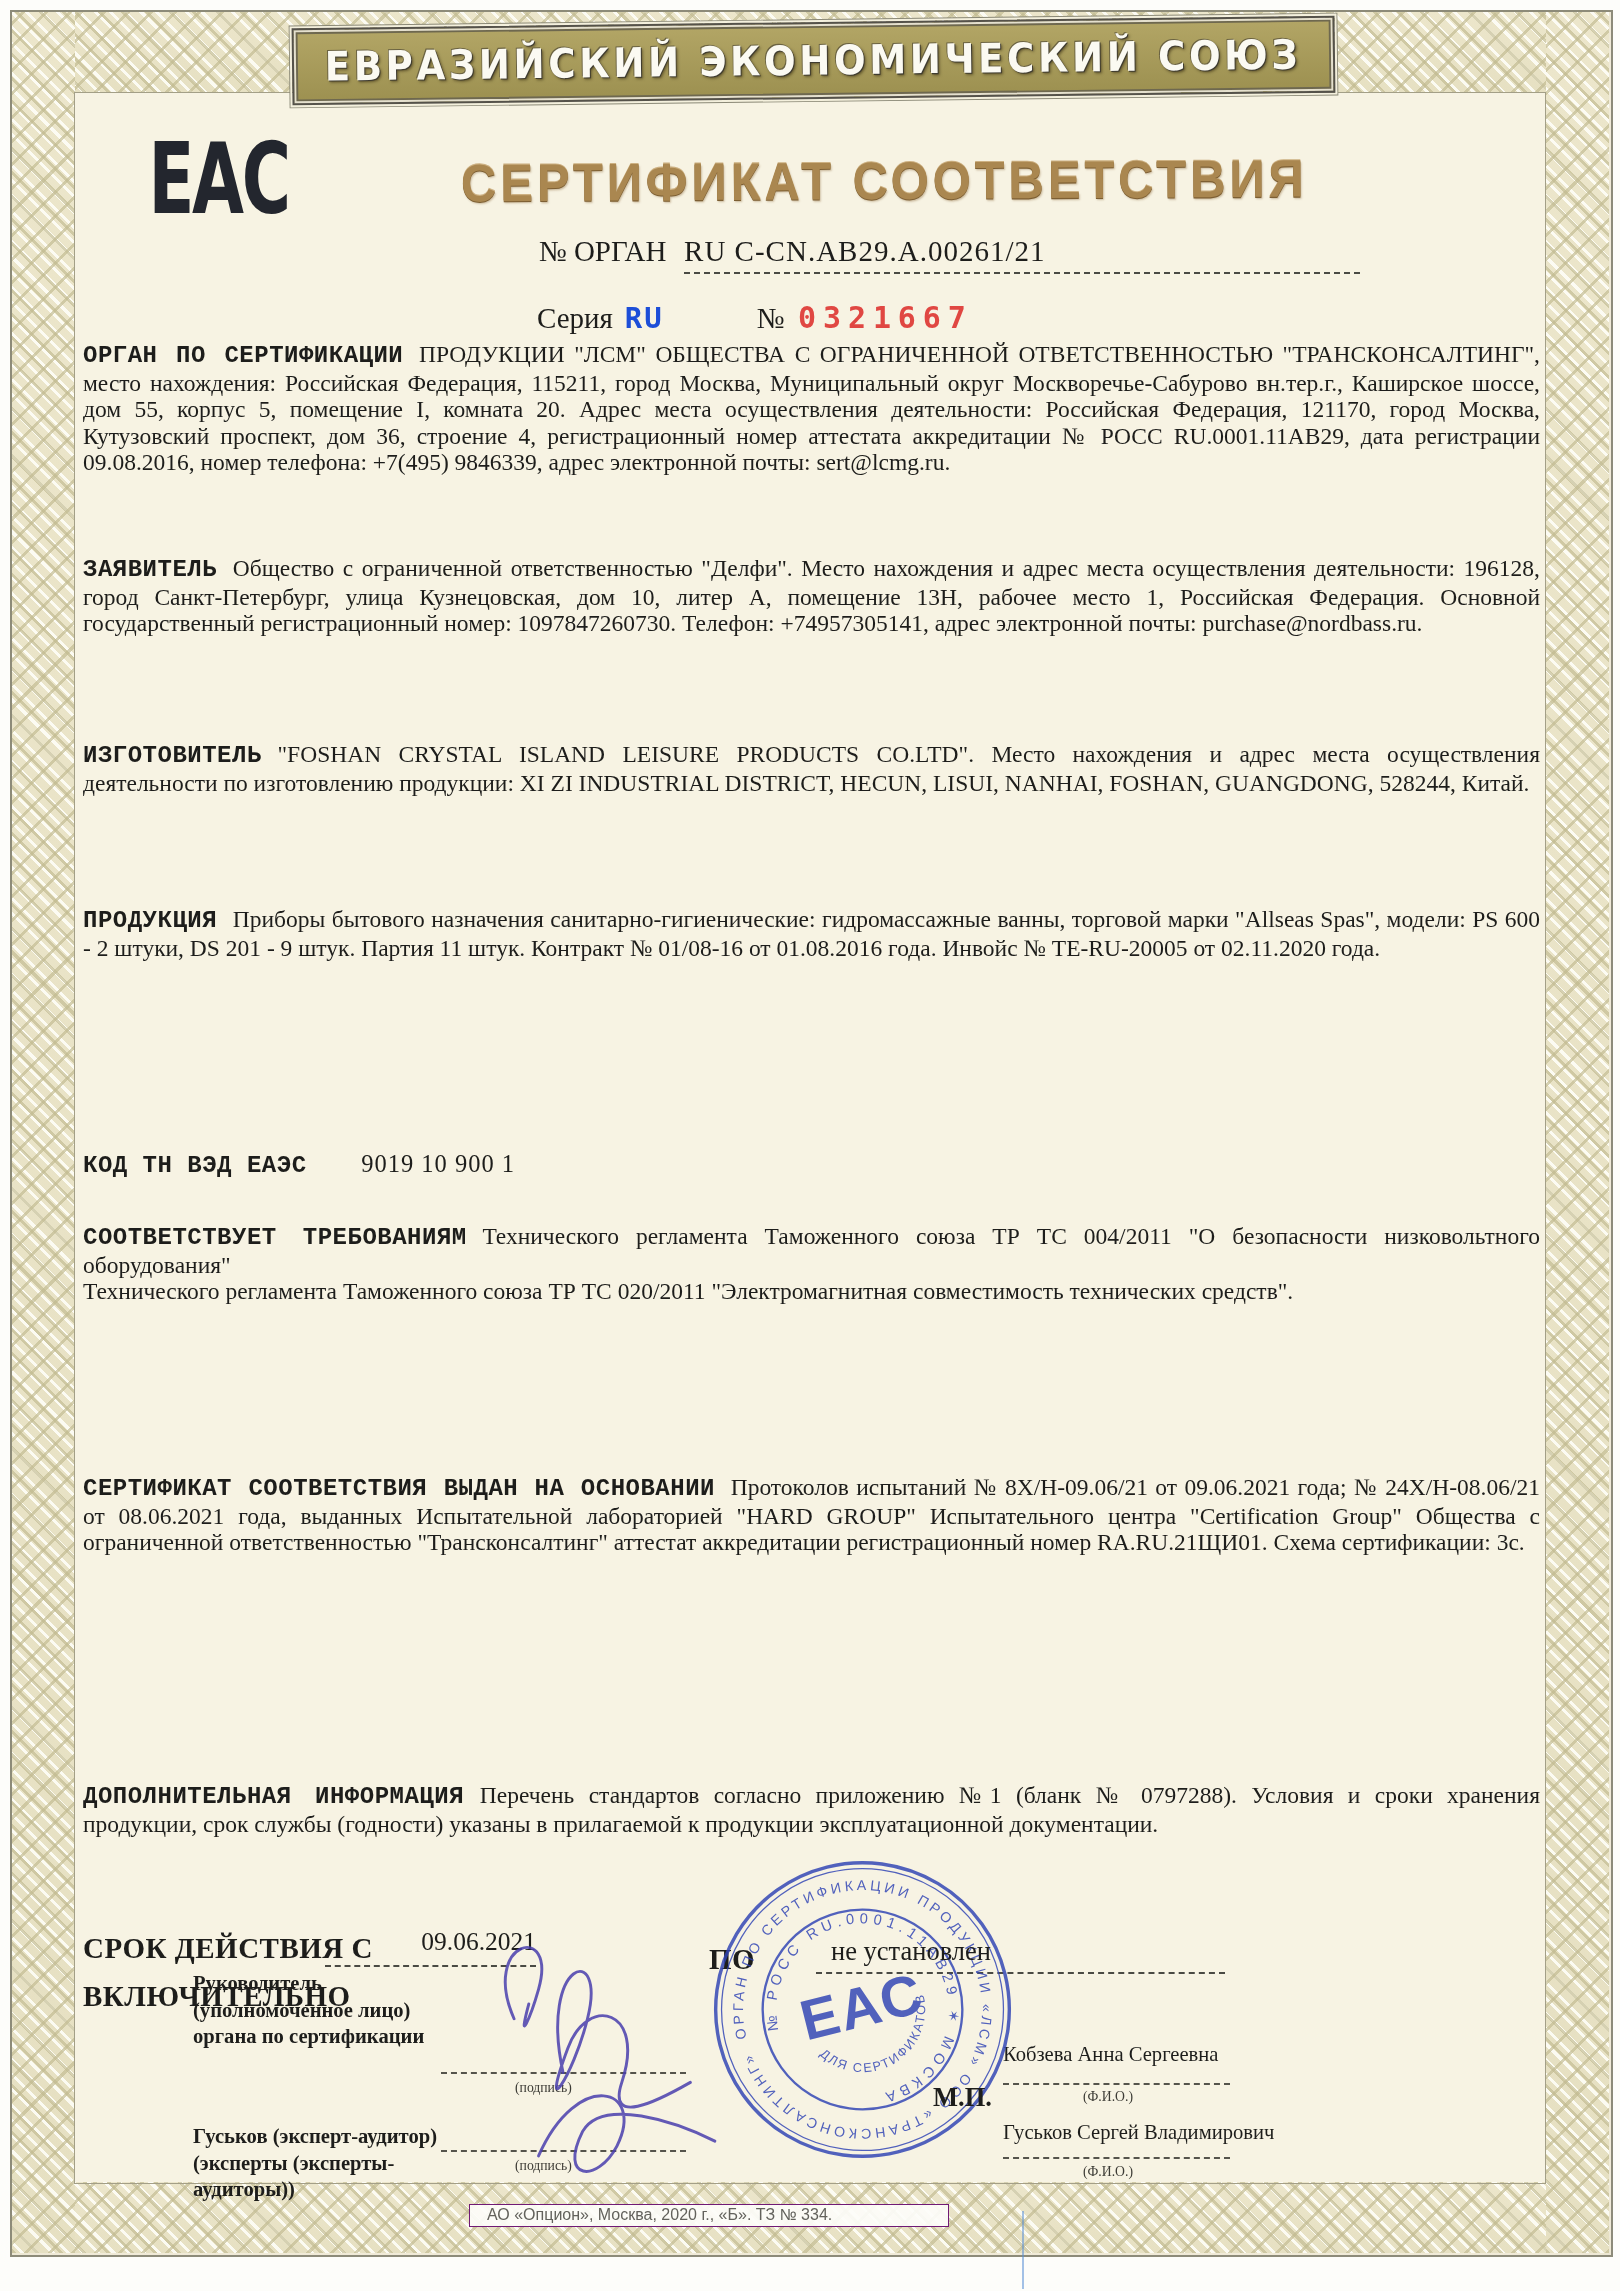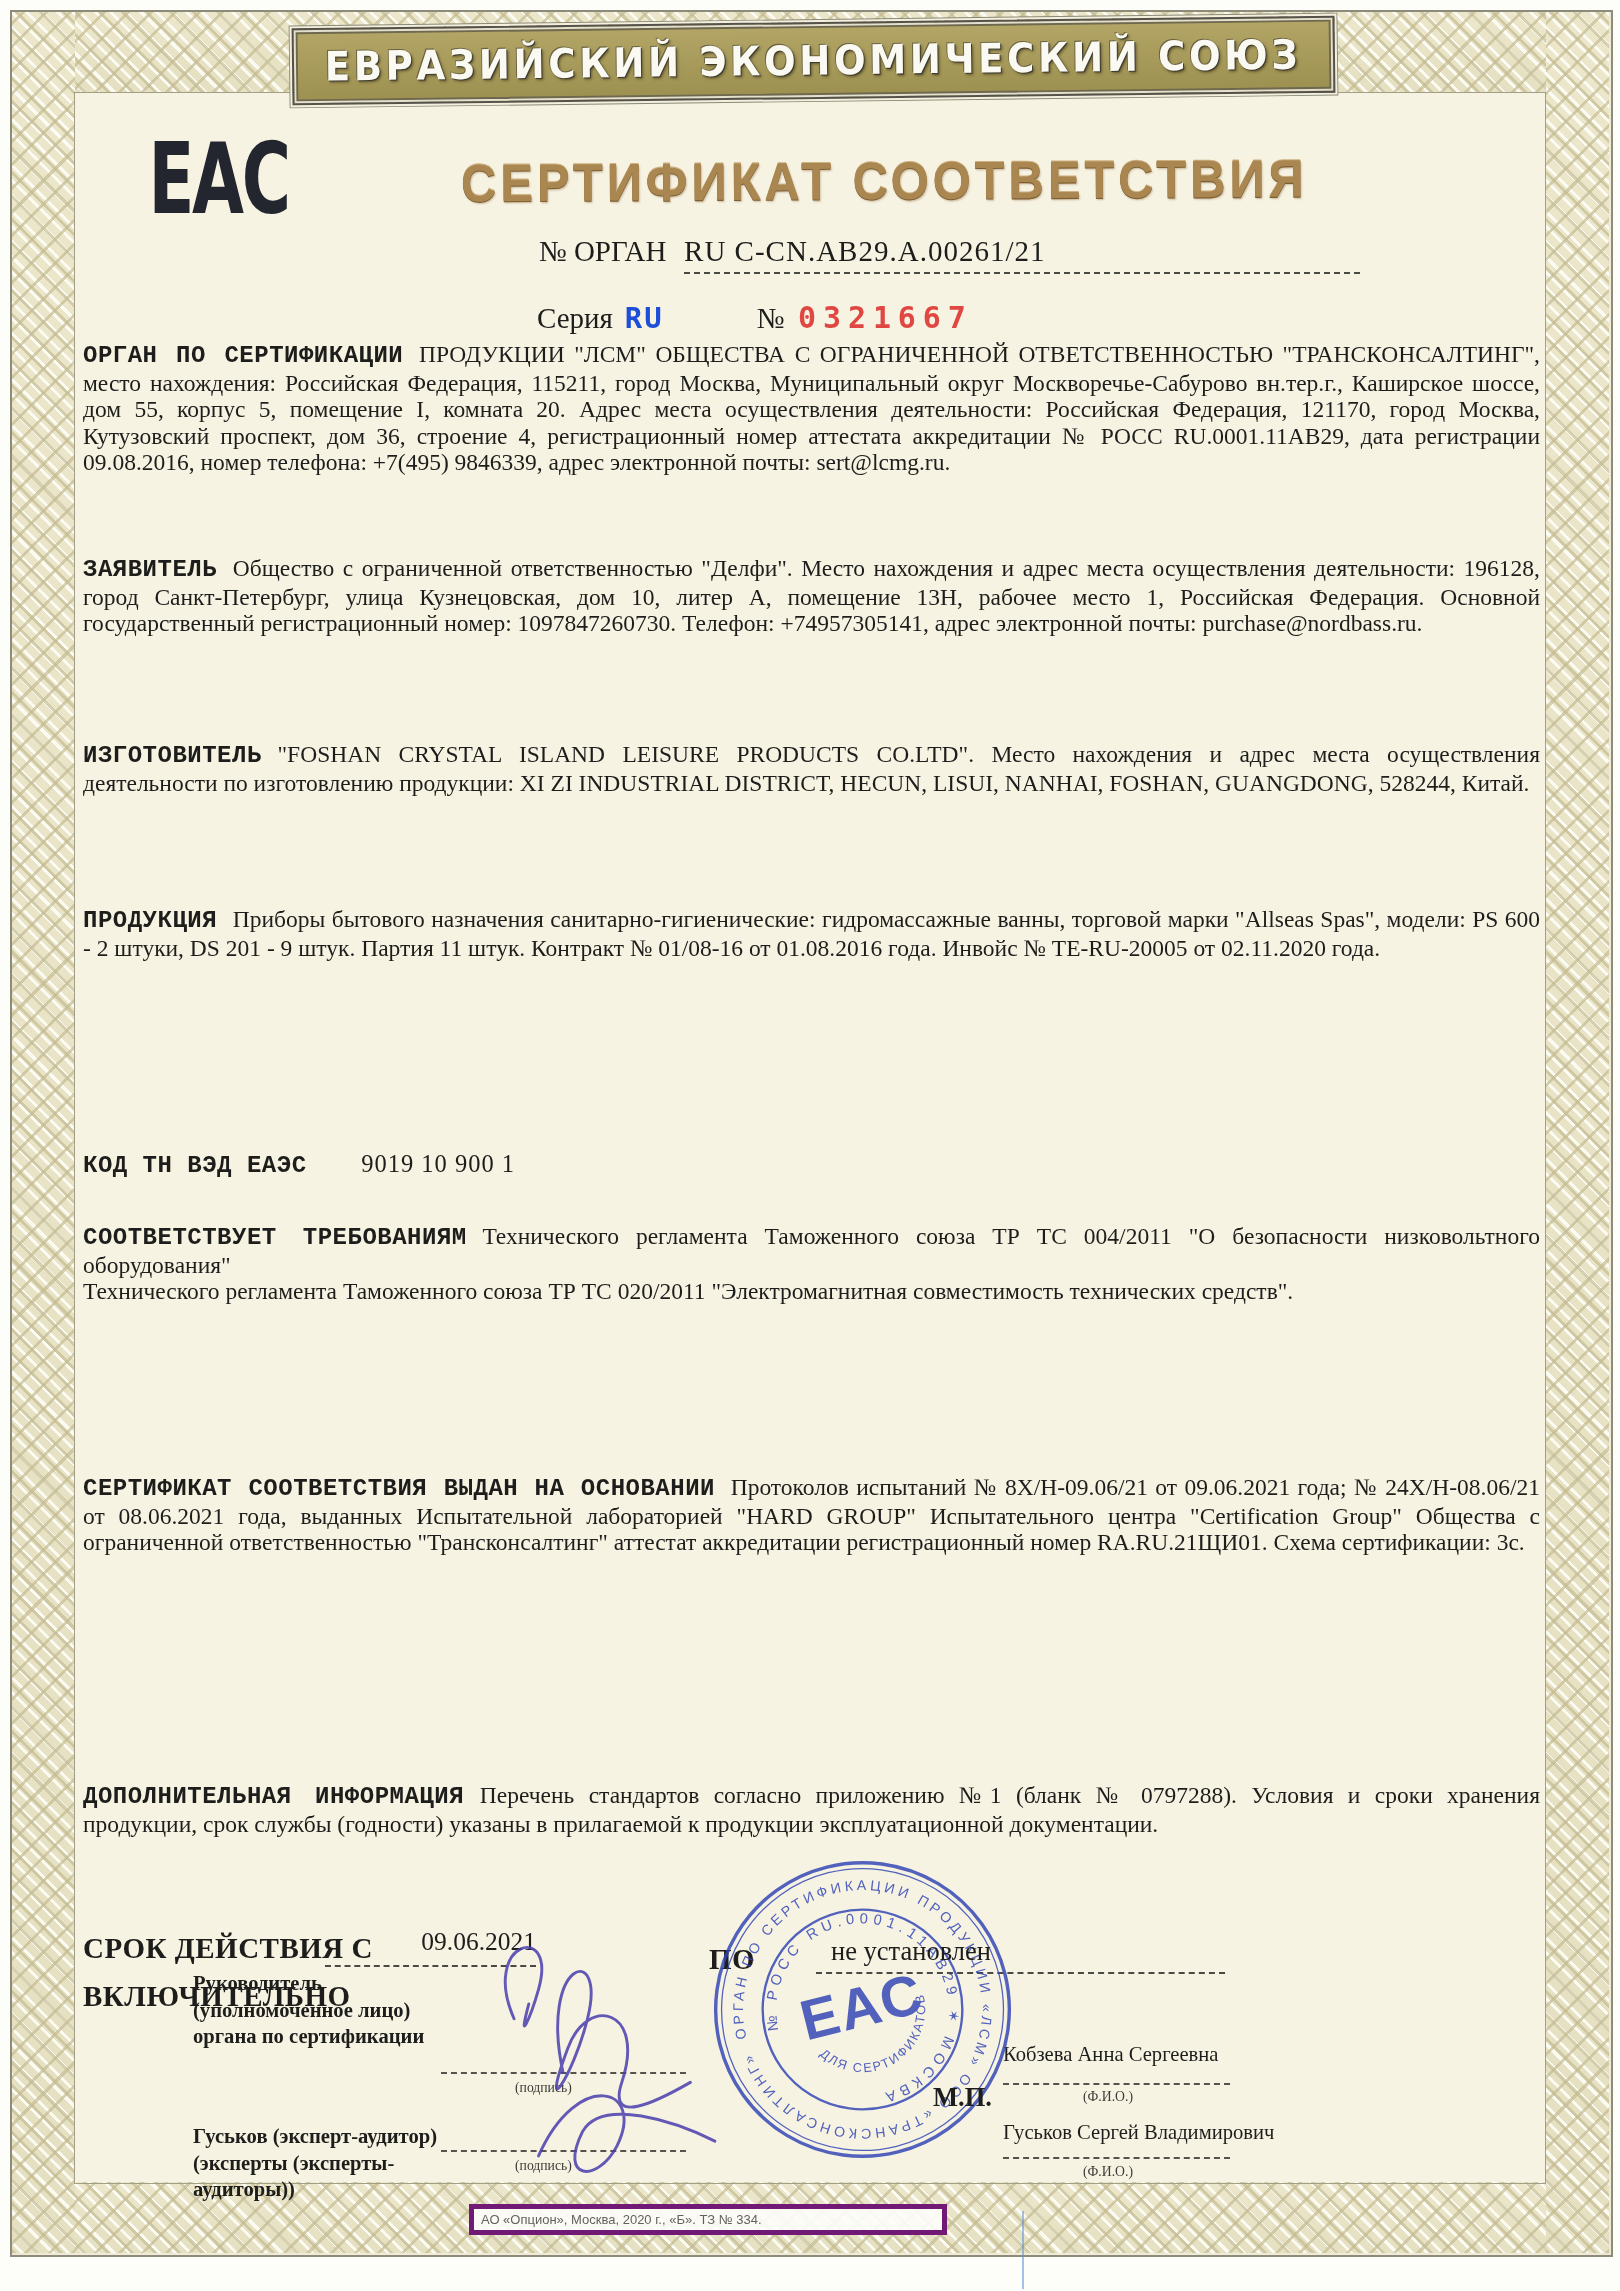--- a/index.html
+++ b/index.html
@@ -121,23 +121,23 @@
   .name-head{top:2043px;}
   .name-expert{top:2121px;}
   .fio-line{position:absolute;left:1003px;width:227px;border-bottom:2px dashed #55534b;z-index:2;}
   .fio-line1{top:2083px;}
   .fio-line2{top:2157px;}
   .cap-fio1{left:1083px;top:2089px;}
   .cap-fio2{left:1083px;top:2164px;}
   
   .imprint{
     position:absolute;left:469px;top:2204px;width:461px;height:20.6px;z-index:3;
-    background:rgba(253,253,250,.92);border:5px solid #701a75;
-    font-family:"Liberation Sans", sans-serif;font-size:13px;color:#63625c;
-    display:flex;align-items:center;padding-left:7px;white-space:nowrap;
+    background:rgba(253,253,250,.92);border:1px solid #701a75;
+    font-family:"Liberation Sans", sans-serif;font-size:16px;color:#63625c;
+    display:flex;align-items:center;padding-left:17px;white-space:nowrap;
   }
   .scan-mark{position:absolute;left:1022px;top:2211px;width:2px;height:78px;background:#5a8fd6;opacity:.55;z-index:3;}
 </style>
 </head>
 <body>
 
 <div class="page">
 
   <div class="sheet"></div>
   <div class="band band-top"></div>

